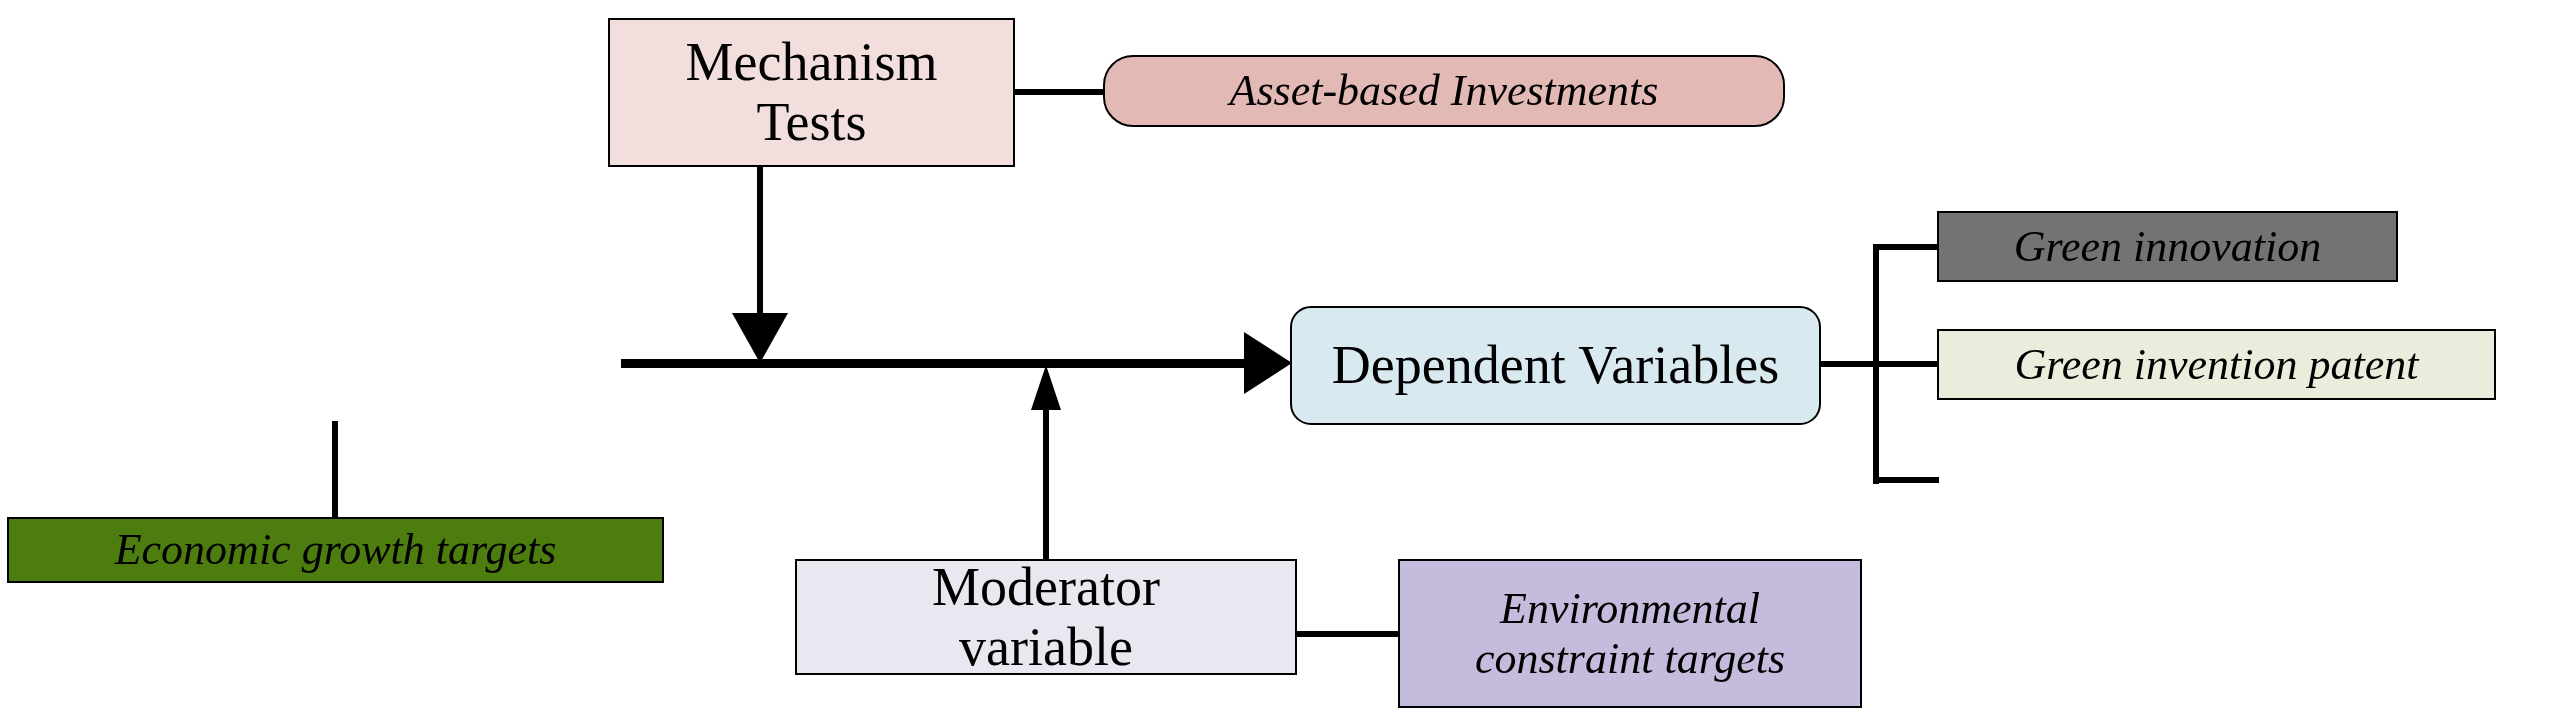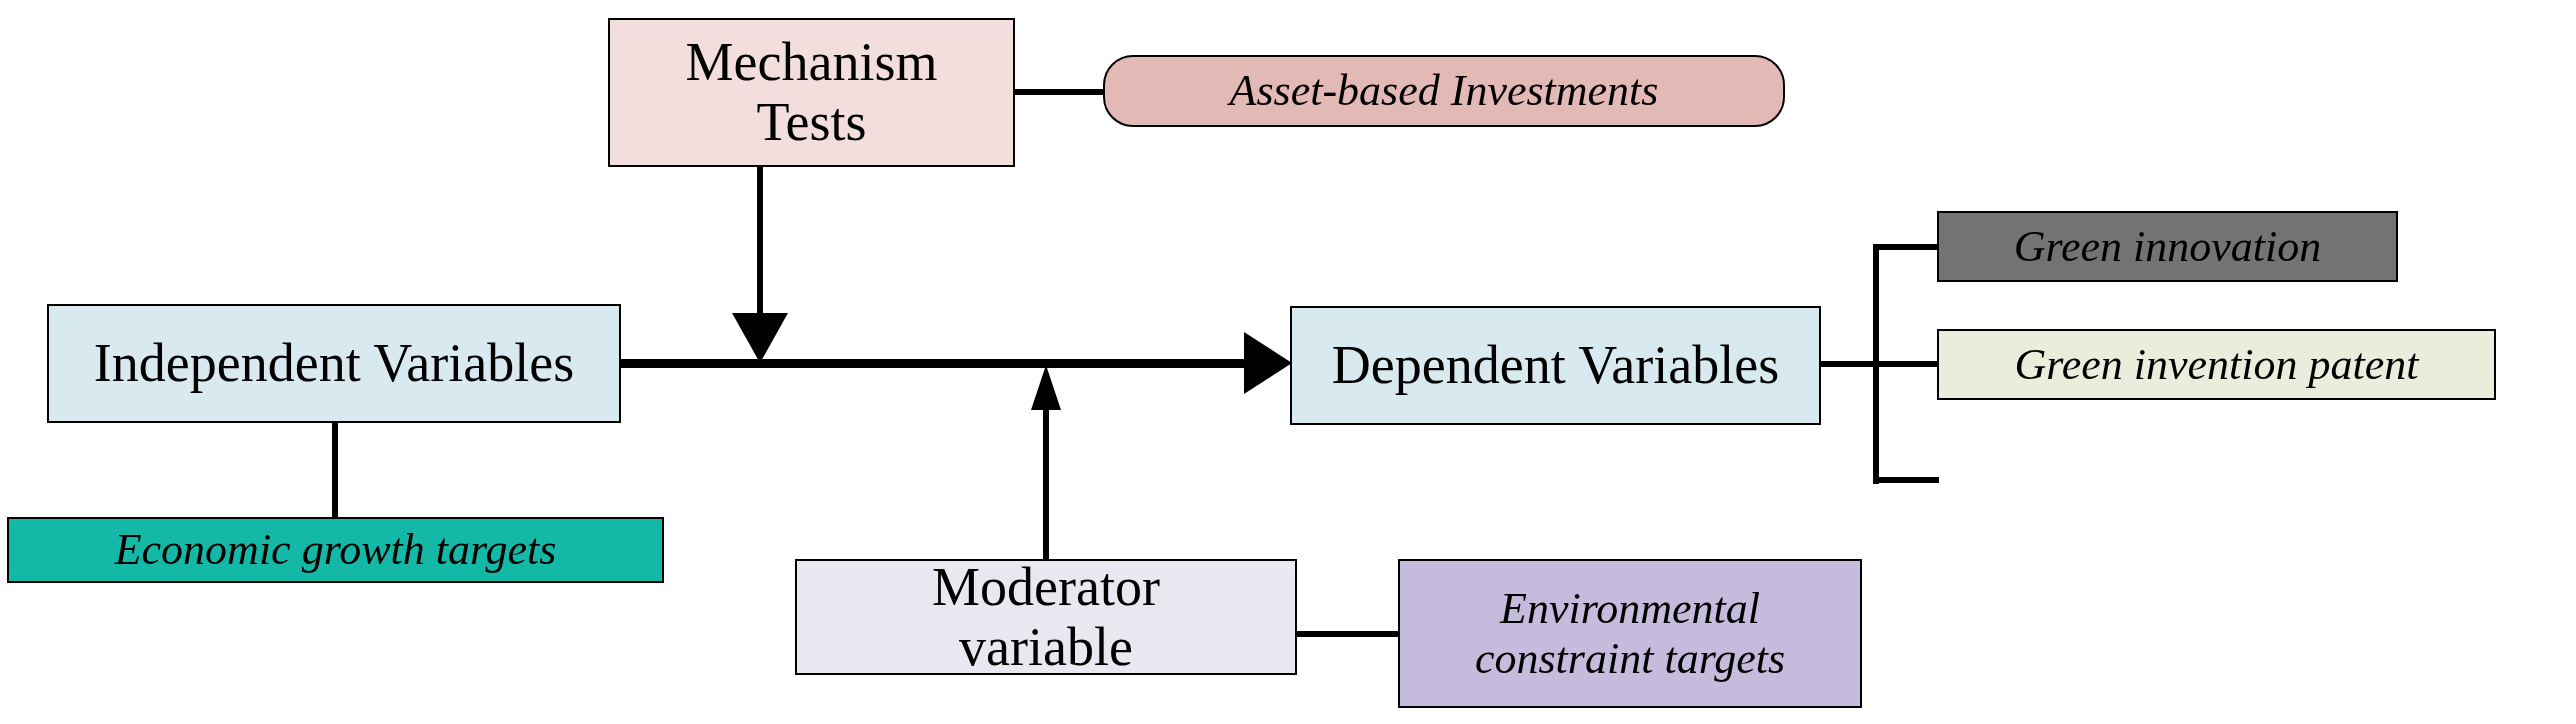--- a/index.html
+++ b/index.html
@@ -44,27 +44,28 @@
     font-size: 44px;
     border-radius: 30px;
   }
   #node-independent-variables {
     left: 47px; top: 304px; width: 574px; height: 119px;
     background: #d9e9f0;
     font-size: 54px;
   }
   #node-economic-growth-targets {
     left: 7px; top: 517px; width: 657px; height: 66px;
-    background: #14b8a6;
+    background: #4d7c0f;
     font-size: 44px;
   }
   #node-dependent-variables {
     left: 1290px; top: 306px; width: 531px; height: 119px;
     background: #d9e9f0;
     font-size: 54px;
+    border-radius: 21px;
   }
   #node-green-innovation {
     left: 1937px; top: 211px; width: 461px; height: 71px;
     background: #737373;
     font-size: 44px;
   }
   #node-green-invention-patent {
     left: 1937px; top: 329px; width: 559px; height: 71px;
     background: #e8eddc;
     font-size: 44px;
@@ -169,23 +170,20 @@
 
   <div class="node upright" id="node-mechanism-tests">
     <span style="white-space: pre-line;">Mechanism
 Tests</span>
   </div>
 
   <div class="node italic" id="node-asset-based-investments">
     <span>Asset-based Investments</span>
   </div>
 
-  <div class="node upright" id="node-independent-variables">
-    <span>Independent Variables</span>
-  </div>
 
   <div class="node italic" id="node-economic-growth-targets">
     <span>Economic growth targets</span>
   </div>
 
   <div class="node upright" id="node-dependent-variables">
     <span>Dependent Variables</span>
   </div>
 
   <div class="node italic" id="node-green-innovation">

